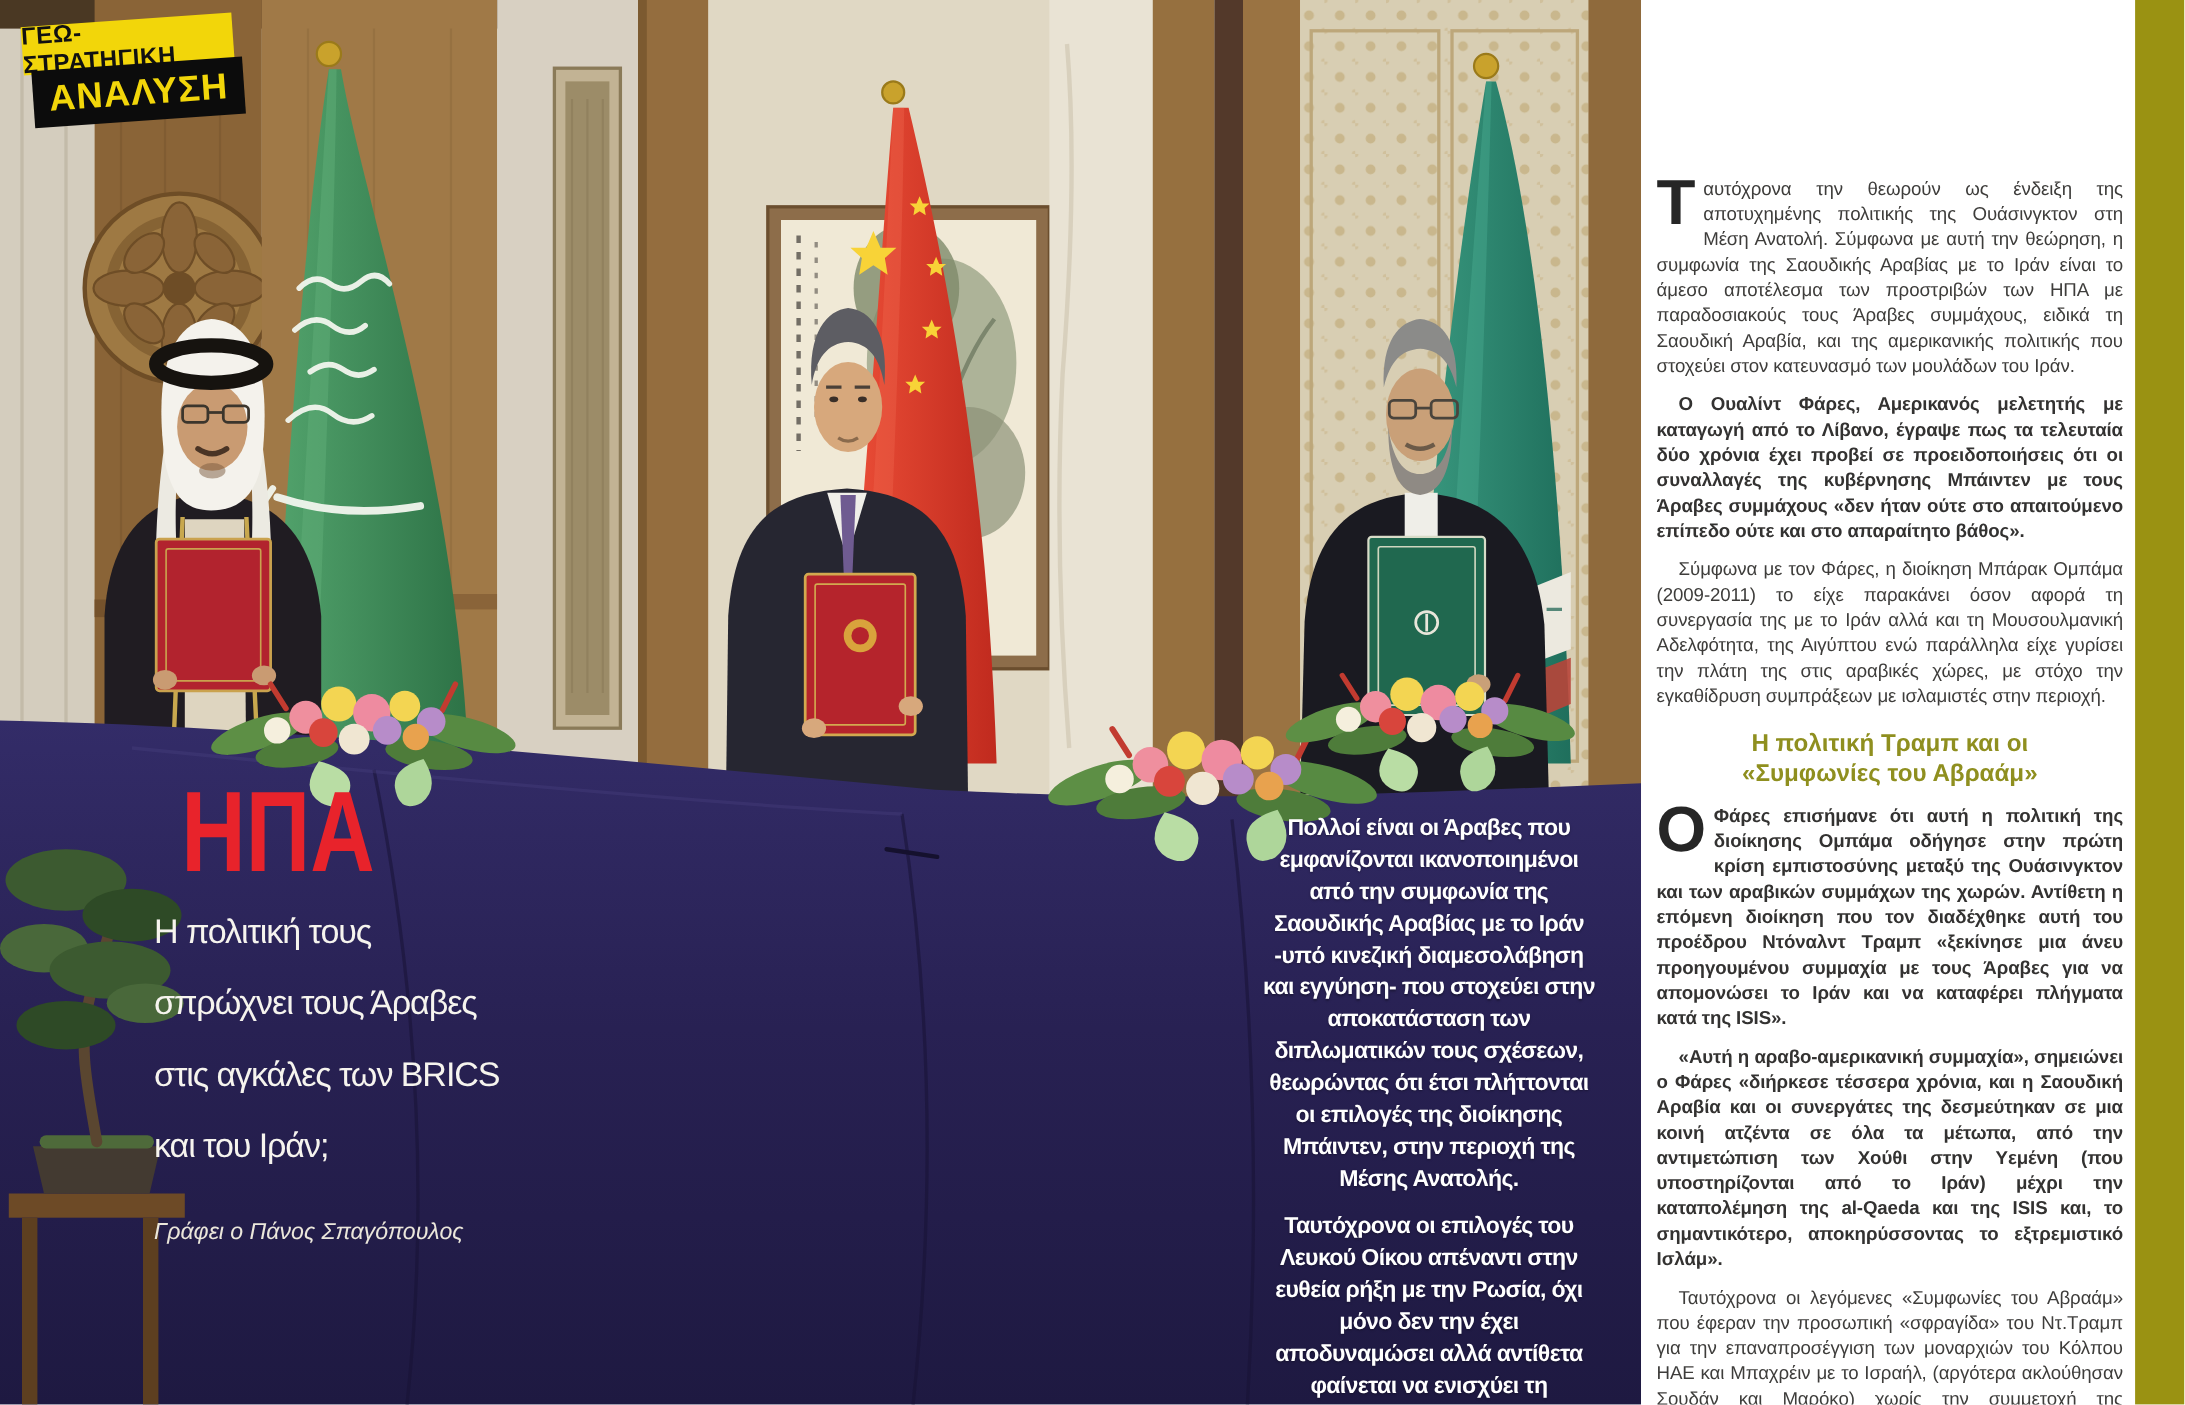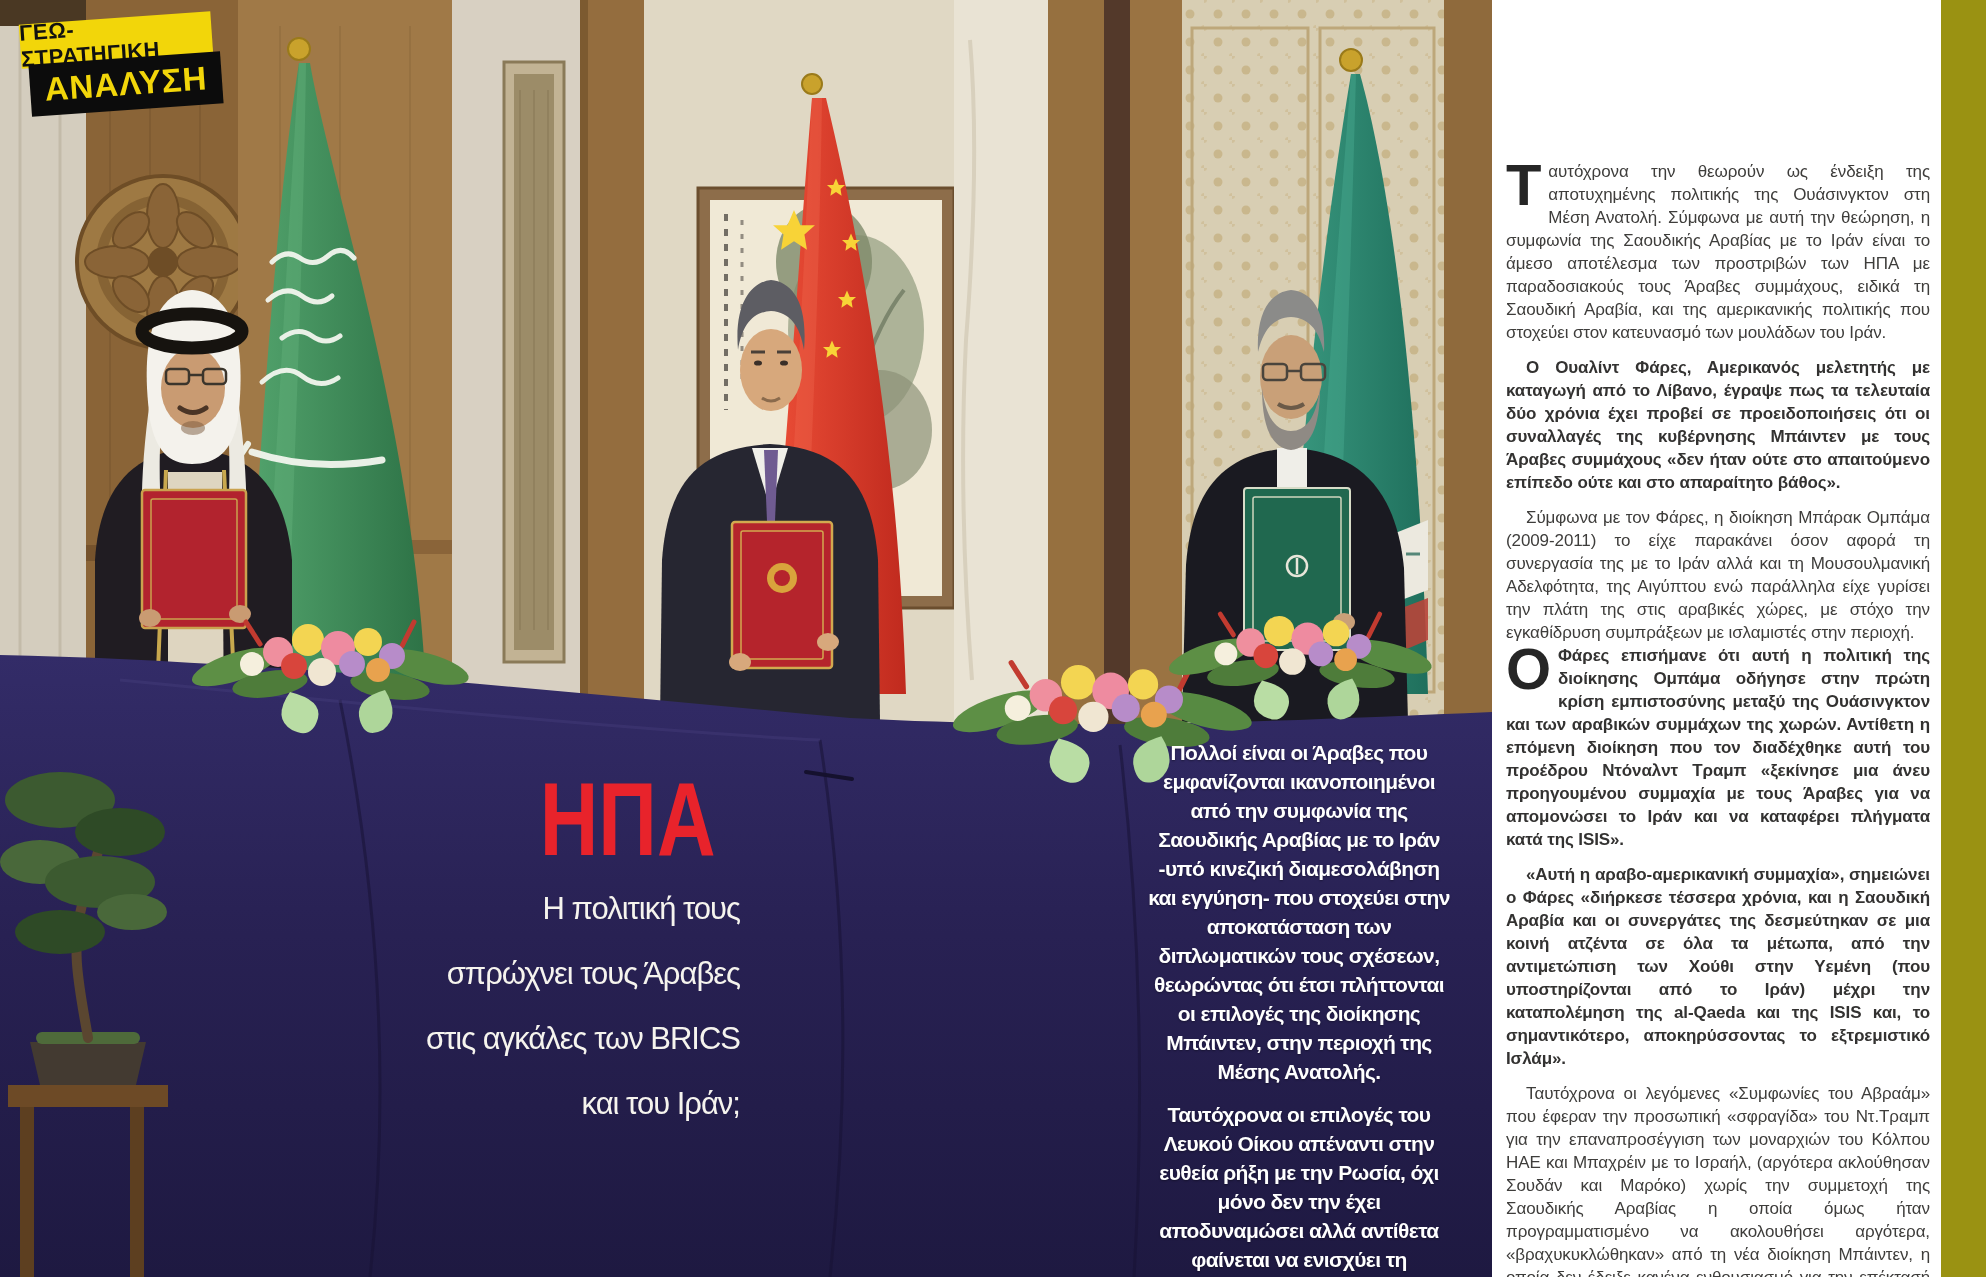--- a/index.html
+++ b/index.html
@@ -11,21 +11,21 @@
 
   
   .badge{position:absolute;display:flex;align-items:center;justify-content:center;
          font-weight:700;z-index:6;}
   .badge-yellow{left:20px;top:18px;width:192px;height:44px;background:#f2d60a;color:#111;
          font-size:22px;letter-spacing:.5px;transform:rotate(-4deg);}
   .badge-black{left:30px;top:58px;width:192px;height:52px;background:#0c0c0c;color:#f2d60a;
          font-size:33px;letter-spacing:1px;transform:rotate(-4deg);}
 
   
-  #title-block{position:absolute;left:140px;top:770px;width:600px;text-align:right;z-index:5;}
+  #title-block{position:absolute;left:140px;top:708px;width:600px;text-align:left;z-index:5;}
   .kicker{font-size:104px;line-height:98px;font-weight:700;color:#e8232b;}
   .kicker-squeeze{display:inline-block;transform:scaleX(.78);transform-origin:center;}
   .art-title{margin-top:8px;font-size:31px;line-height:65px;font-weight:400;
              color:#f6f4ee;letter-spacing:-1px;white-space:pre-line;}
   .byline{margin-top:34px;font-size:21px;font-style:italic;color:#ebe7db;}
 
   
   #caption-col{position:absolute;left:1146px;top:738px;width:306px;z-index:5;text-align:center;}
   .cap-p{margin:0 0 14px 0;font-size:21px;line-height:29px;font-weight:700;color:#ffffff;
          letter-spacing:-.6px;text-shadow:0 1px 2px rgba(0,0,0,.35);}
@@ -323,32 +323,35 @@
   </div>
 
   <div id="title-block">
     <div class="kicker">
       <span class="kicker-squeeze">ΗΠΑ</span>
     </div>
     <div class="art-title">Η πολιτική τους
 σπρώχνει τους Άραβες
 στις αγκάλες των BRICS
 και του Ιράν;</div>
+    <div class="byline">Γράφει ο Πάνος Σπαγόπουλος</div>
   </div>
 
   <div id="caption-col">
       <p class="cap-p">Πολλοί είναι οι Άραβες που εμφανίζονται ικανοποιημένοι από την συμφωνία της Σαουδικής Αραβίας με το Ιράν -υπό κινεζική διαμεσολάβηση και εγγύηση- που στοχεύει στην αποκατάσταση των διπλωματικών τους σχέσεων, θεωρώντας ότι έτσι πλήττονται οι επιλογές της διοίκησης Μπάιντεν, στην περιοχή της Μέσης Ανατολής.</p>
       <p class="cap-p">Ταυτόχρονα οι επιλογές του Λευκού Οίκου απέναντι στην ευθεία ρήξη με την Ρωσία, όχι μόνο δεν την έχει αποδυναμώσει αλλά αντίθετα φαίνεται να ενισχύει τη συμμαχία της Μόσχας με το Πεκίνο φέρνοντας όλο και πιο πολλές χώρες στον προθάλαμε των BRICS.</p>
     </div>
 
   <div id="right-page">
     <div id="article-col">
         <p class="art-p"><span class="dropcap">Τ</span>αυτόχρονα την θεωρούν ως ένδειξη της αποτυχημένης πολιτικής της Ουάσινγκτον στη Μέση Ανατολή. Σύμφωνα με αυτή την θεώρηση, η συμφωνία της Σαουδικής Αραβίας με το Ιράν είναι το άμεσο αποτέλεσμα των προστριβών των ΗΠΑ με παραδοσιακούς τους Άραβες συμμάχους, ειδικά τη Σαουδική Αραβία, και της αμερικανικής πολιτικής που στοχεύει στον κατευνασμό των μουλάδων του Ιράν.</p>
         <p class="art-p bold indent">Ο Ουαλίντ Φάρες, Αμερικανός μελετητής με καταγωγή από το Λίβανο, έγραψε πως τα τελευταία δύο χρόνια έχει προβεί σε προειδοποιήσεις ότι οι συναλλαγές της κυβέρνησης Μπάιντεν με τους Άραβες συμμάχους «δεν ήταν ούτε στο απαιτούμενο επίπεδο ούτε και στο απαραίτητο βάθος».</p>
         <p class="art-p indent">Σύμφωνα με τον Φάρες, η διοίκηση Μπάρακ Ομπάμα (2009-2011) το είχε παρακάνει όσον αφορά τη συνεργασία της με το Ιράν αλλά και τη Μουσουλμανική Αδελφότητα, της Αιγύπτου ενώ παράλληλα είχε γυρίσει την πλάτη της στις αραβικές χώρες, με στόχο την εγκαθίδρυση συμπράξεων με ισλαμιστές στην περιοχή.</p>
+        <h3 class="art-heading">Η πολιτική Τραμπ και οι
+«Συμφωνίες του Αβραάμ»</h3>
         <p class="art-p bold"><span class="dropcap">Ο</span>Φάρες επισήμανε ότι αυτή η πολιτική της διοίκησης Ομπάμα οδήγησε στην πρώτη κρίση εμπιστοσύνης μεταξύ της Ουάσινγκτον και των αραβικών συμμάχων της χωρών. Αντίθετη η επόμενη διοίκηση που τον διαδέχθηκε αυτή του προέδρου Ντόναλντ Τραμπ «ξεκίνησε μια άνευ προηγουμένου συμμαχία με τους Άραβες για να απομονώσει το Ιράν και να καταφέρει πλήγματα κατά της ISIS».</p>
         <p class="art-p bold indent">«Αυτή η αραβο-αμερικανική συμμαχία», σημειώνει ο Φάρες «διήρκεσε τέσσερα χρόνια, και η Σαουδική Αραβία και οι συνεργάτες της δεσμεύτηκαν σε μια κοινή ατζέντα σε όλα τα μέτωπα, από την αντιμετώπιση των Χούθι στην Υεμένη (που υποστηρίζονται από το Ιράν) μέχρι την καταπολέμηση της al-Qaeda και της ISIS και, το σημαντικότερο, αποκηρύσσοντας το εξτρεμιστικό Ισλάμ».</p>
         <p class="art-p indent">Ταυτόχρονα οι λεγόμενες «Συμφωνίες του Αβραάμ» που έφεραν την προσωπική «σφραγίδα» του Ντ.Τραμπ για την επαναπροσέγγιση των μοναρχιών του Κόλπου ΗΑΕ και Μπαχρέιν με το Ισραήλ, (αργότερα ακλούθησαν Σουδάν και Μαρόκο) χωρίς την συμμετοχή της Σαουδικής Αραβίας η οποία όμως ήταν προγραμματισμένο να ακολουθήσει αργότερα, «βραχυκυκλώθηκαν» από τη νέα διοίκηση Μπάιντεν, η οποία δεν έδειξε κανένα ενθουσιασμό για την επέκτασή τους ή την εμβάθυνσή τους.</p>
       </div>
     <div id="edge-bar"></div>
   </div>
 
 </div>
 
 </body></html>

